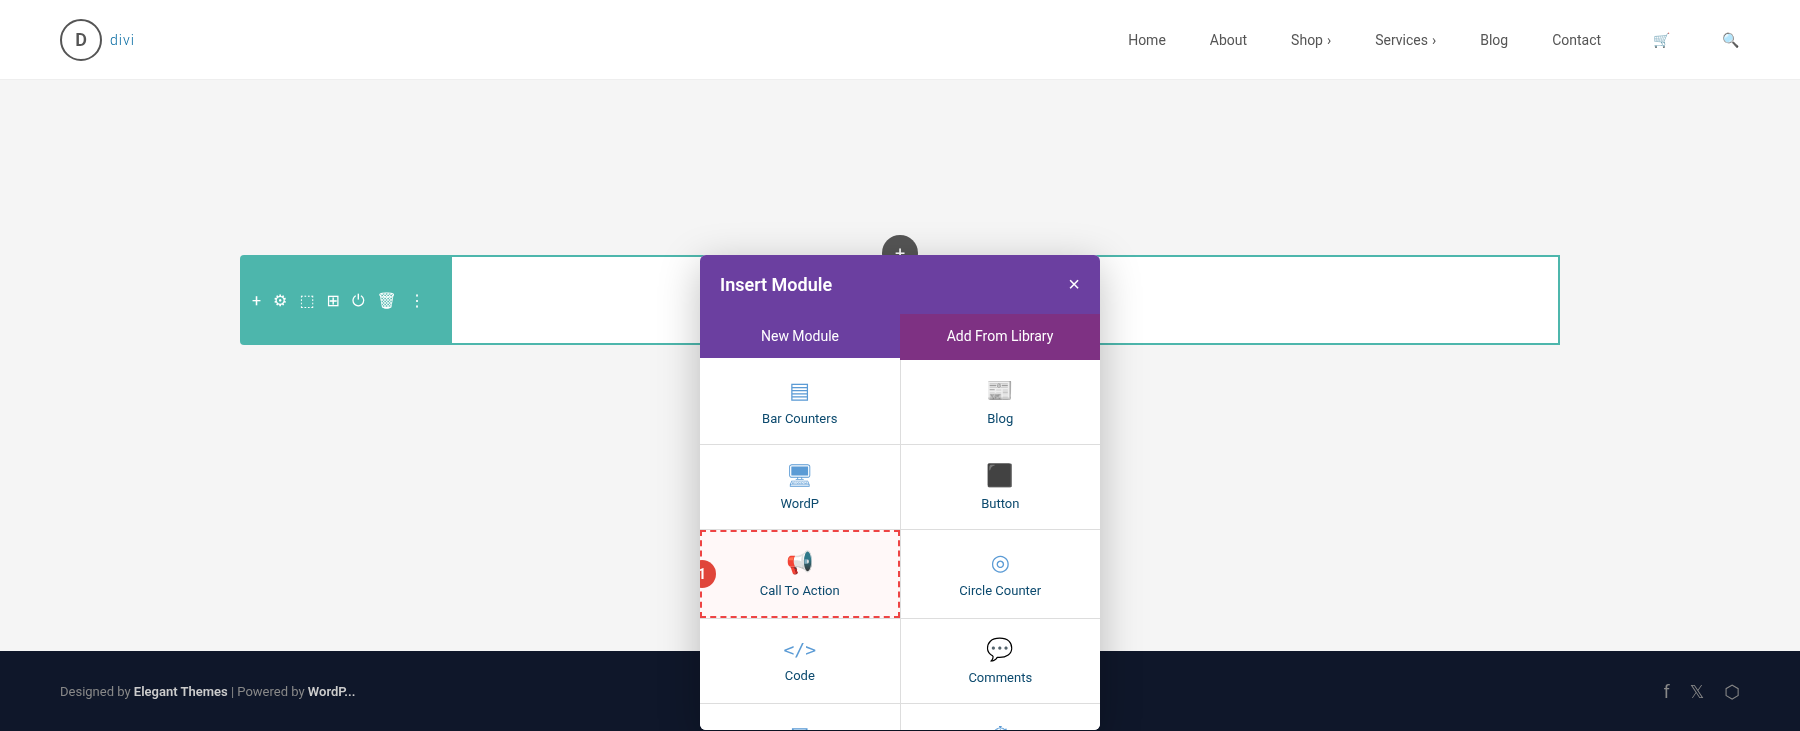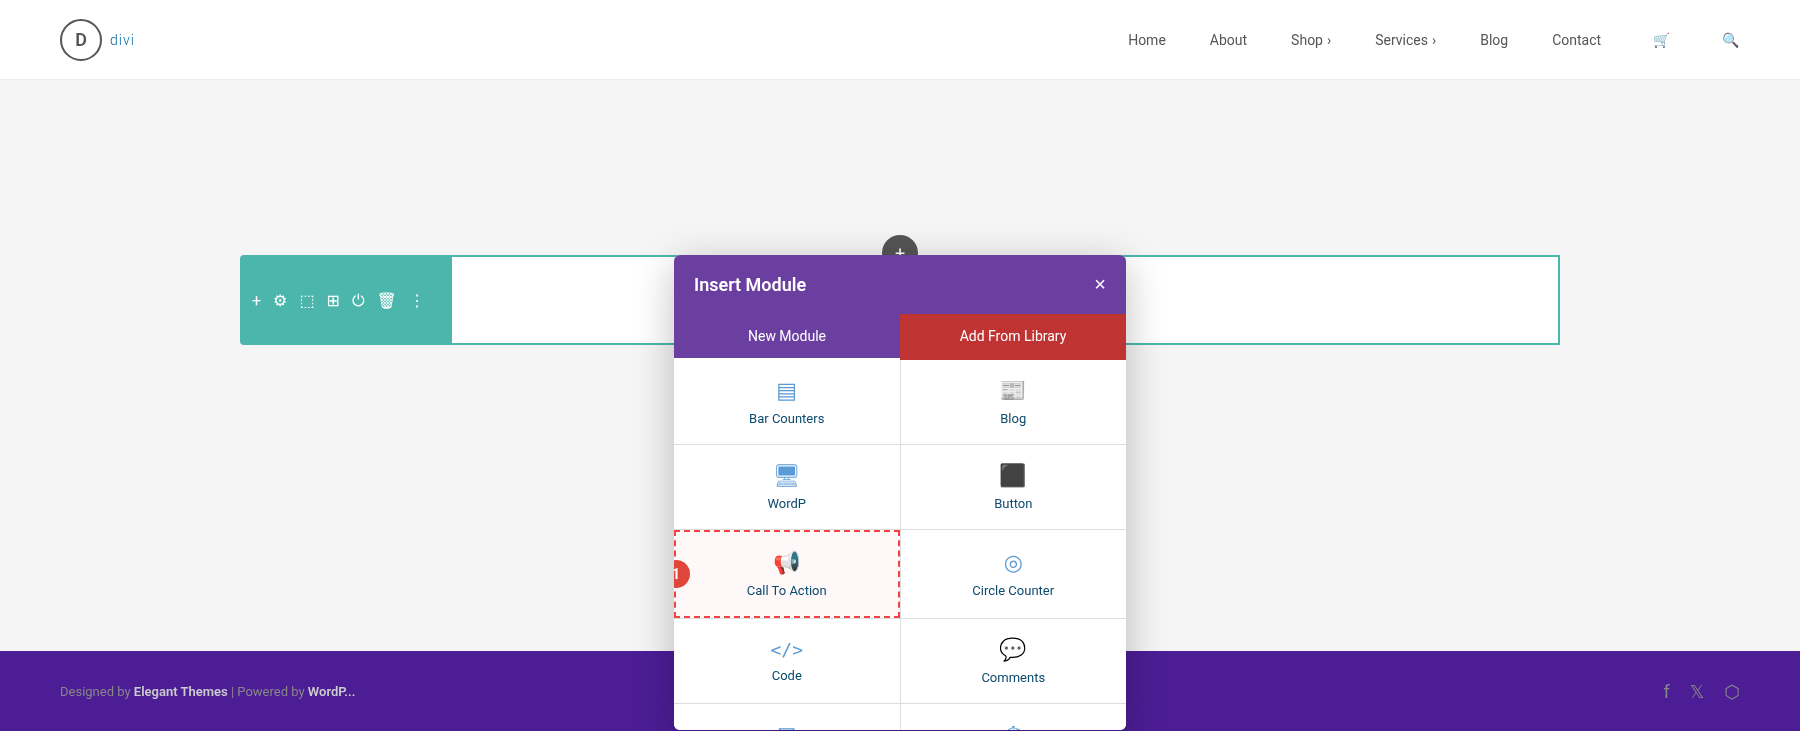--- a/index.html
+++ b/index.html
@@ -75,21 +75,21 @@
       border: 2px solid #4db6ac;
       flex: 1;
       min-height: 90px;
       background: #fff;
     }
 
     
     .footer-bar {
       position: absolute;
       bottom: 0; left: 0; right: 0;
-      background: #4c1d95;
+      background: #0f172a;
       color: #888;
       font-size: 13px;
       padding: 0 60px;
       height: 80px;
       display: flex;
       align-items: center;
       justify-content: space-between;
     }
     .footer-text { color: #888; }
     .footer-text strong { color: #ccc; font-weight: 600; }
@@ -117,39 +117,39 @@
       position: absolute;
       top: 0; left: 0; right: 0; bottom: 0;
       z-index: 100;
       pointer-events: none;
     }
     .modal {
       position: absolute;
       top: 175px;
       left: 50%;
       transform: translateX(-50%);
-      width: 452px;
+      width: 400px;
       background: #fff;
       border-radius: 6px;
       overflow: hidden;
       box-shadow: 0 10px 40px rgba(0,0,0,0.25);
       pointer-events: all;
     }
     .modal-header {
       background: #6b3fa0;
       padding: 18px 20px;
       display: flex;
       align-items: center;
       justify-content: space-between;
     }
     .modal-title { color: #fff; font-size: 18px; font-weight: 600; }
     .modal-close { color: #fff; font-size: 20px; cursor: pointer; background: none; border: none; }
 
     .modal-tabs {
-      background: #b91c1c;
+      background: #701a75;
       display: flex;
     }
     .modal-tab {
       flex: 1;
       padding: 14px;
       text-align: center;
       color: #fff;
       font-size: 14px;
       cursor: pointer;
     }

